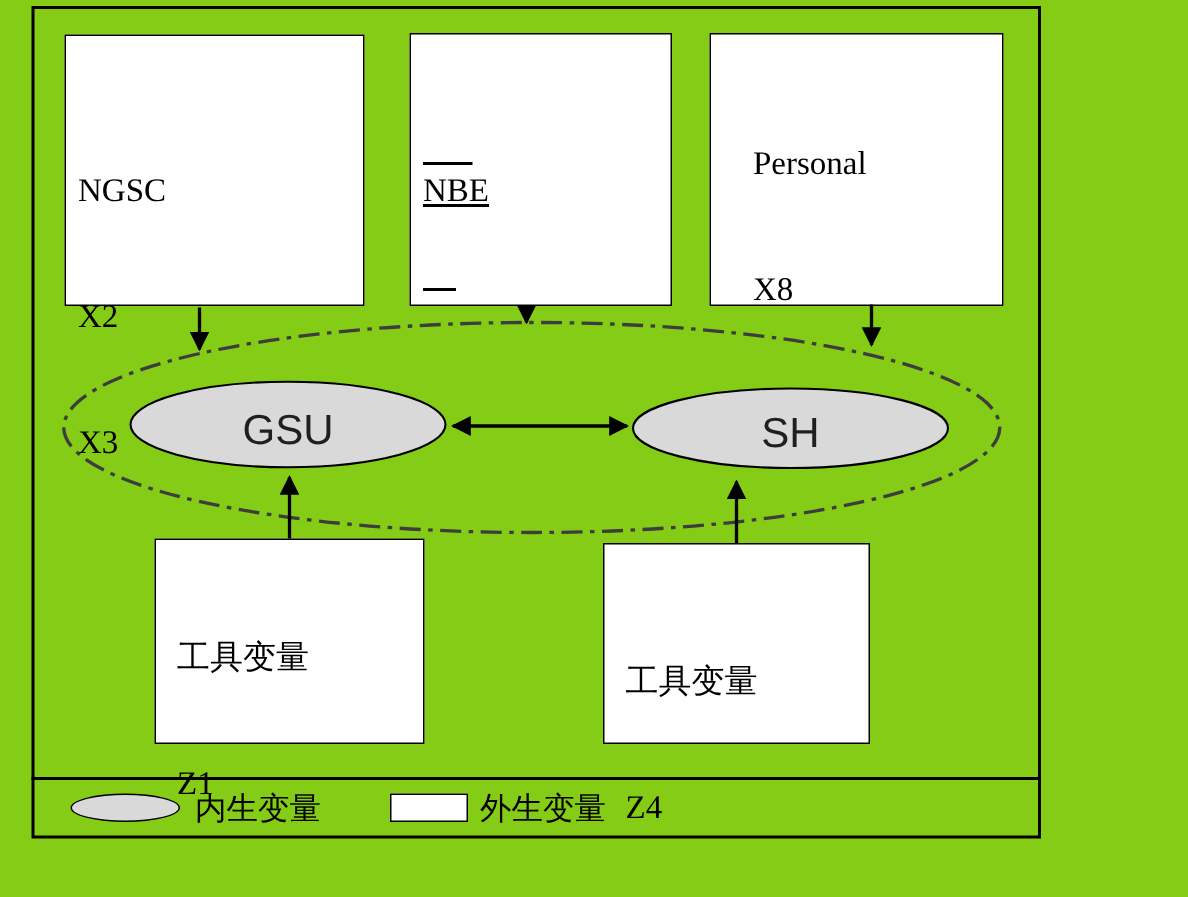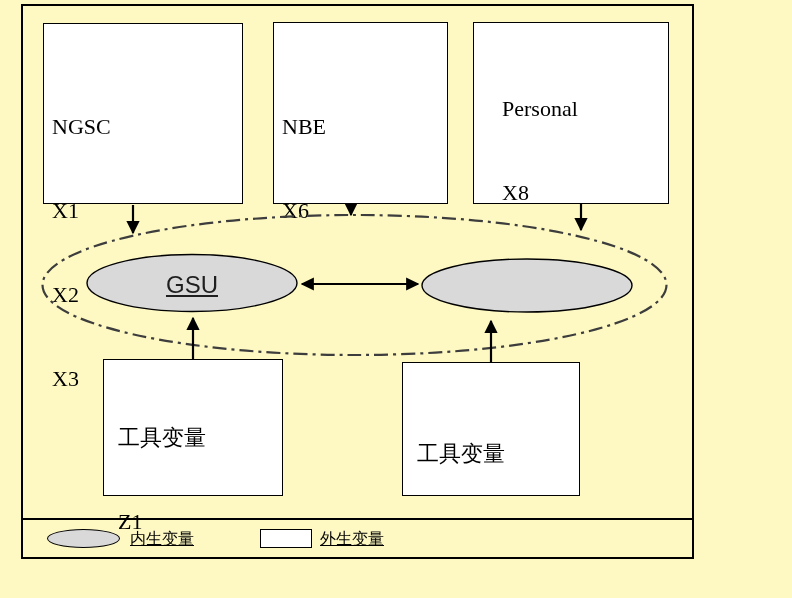--- a/index.html
+++ b/index.html
@@ -1,17 +1,17 @@
 <!DOCTYPE html>
 <html><head>
 <meta charset="utf-8">
 <style>
   html,body{margin:0;padding:0;background:#ffffff;}
   .canvas{
-    position:relative;width:792px;height:598px;background:#fef9c3;
+    position:relative;width:792px;height:598px;background:#84cc16;
     font-family:"Liberation Serif","DejaVu Serif",serif;color:#000;
     overflow:hidden;
   }
   .outer-border{
     position:absolute;left:21px;top:4px;width:669px;height:551px;
     border:2px solid #000;background:transparent;
   }
   .legend-sep{
     position:absolute;left:21px;top:518px;width:673px;height:0;
     border-top:2px solid #000;
@@ -19,73 +19,71 @@
   .var-box{
     position:absolute;border:1.5px solid #000;background:#fff;
     box-sizing:border-box;
   }
   .box-text{
     padding-left:8px;font-size:22px;line-height:28px;white-space:pre;
   }
   .box-ngsc{left:43px;top:23px;width:200px;height:181px;}
   .box-ngsc .box-text{padding-top:33px;}
   .box-nbe{left:273px;top:22px;width:175px;height:182px;}
-  .box-nbe .box-text{padding-top:34px;}
+  .box-nbe .box-text{padding-top:34px;text-decoration:underline;}
   .box-personal{left:473px;top:22px;width:196px;height:182px;}
   .box-personal .box-text{padding-top:16px;margin-left:20px;}
   .box-iv-left{left:103px;top:359px;width:180px;height:137px;}
   .box-iv-left .box-text{padding-top:8px;padding-left:14px;}
   .box-iv-right{left:402px;top:362px;width:178px;height:134px;}
   .box-iv-right .box-text{padding-top:21px;padding-left:14px;}
   .svg-overlay{
     position:absolute;left:0;top:0;width:792px;height:598px;
     pointer-events:none;
   }
   .ellipse-label{
     position:absolute;font-family:"Liberation Sans","DejaVu Sans",sans-serif;
-    font-size:24px;color:#1f1f1f;text-align:center;text-decoration:underline;
+    font-size:28px;color:#1f1f1f;text-align:center;
   }
   .label-gsu{left:142px;top:271px;width:100px;}
   .label-sh{left:477px;top:273px;width:100px;}
   .legend-ellipse{
     position:absolute;left:47px;top:529px;width:73px;height:19px;
     background:#d9d9d9;border:1.4px solid #000;border-radius:50%;
     box-sizing:border-box;
   }
   .legend-text{
-    position:absolute;font-size:16px;line-height:24px;color:#000;text-decoration:underline;
+    position:absolute;font-size:21px;line-height:24px;color:#000;
   }
   .legend-text-endo{left:130px;top:527px;}
   .legend-rect{
     position:absolute;left:260px;top:529px;width:52px;height:19px;
     background:#fff;border:1.5px solid #000;box-sizing:border-box;
   }
   .legend-text-exo{left:320px;top:527px;text-align:right;}
 </style>
 </head>
 <body>
 
 <div class="canvas">
 
   <div class="outer-border"></div>
   <div class="legend-sep"></div>
 
   <div class="var-box box-ngsc">
     <div class="box-text">
       <div>NGSC</div>
-      <div>X1</div>
       <div>X2</div>
       <div>X3</div>
     </div>
   </div>
 
   <div class="var-box box-nbe">
     <div class="box-text">
       <div>NBE</div>
-      <div>X6</div>
     </div>
   </div>
 
   <div class="var-box box-personal">
     <div class="box-text">
       <div>Personal</div>
       <div>X8</div>
       <div>X9</div>
     </div>
   </div>
@@ -95,20 +93,21 @@
       <div>工具变量</div>
       <div>Z1</div>
       <div>Z2</div>
       
     </div>
   </div>
 
   <div class="var-box box-iv-right">
     <div class="box-text">
       <div>工具变量</div>
+      <div>Z4</div>
       
     </div>
   </div>
 
   <svg class="svg-overlay" viewBox="0 0 792 598">
     <defs>
       <marker id="arrow" viewBox="0 0 10 10" refX="9" refY="5" markerWidth="6" markerHeight="6" orient="auto-start-reverse">
         <path d="M0,0 L10,5 L0,10 z" fill="#000"></path>
       </marker>
     </defs>
@@ -122,19 +121,20 @@
     <line x1="351" y1="205" x2="351" y2="215" stroke="#000" stroke-width="2.2" marker-end="url(#arrow)"></line>
     <line x1="581" y1="203" x2="581" y2="230" stroke="#000" stroke-width="2.2" marker-end="url(#arrow)"></line>
 
     <line x1="193" y1="359" x2="193" y2="318" stroke="#000" stroke-width="2.2" marker-end="url(#arrow)"></line>
     <line x1="491" y1="362" x2="491" y2="321" stroke="#000" stroke-width="2.2" marker-end="url(#arrow)"></line>
 
     <line x1="302" y1="284" x2="418" y2="284" stroke="#000" stroke-width="2.2" marker-start="url(#arrow)" marker-end="url(#arrow)"></line>
   </svg>
 
   <div class="ellipse-label label-gsu">GSU</div>
+  <div class="ellipse-label label-sh">SH</div>
 
   <div class="legend-ellipse"></div>
   <div class="legend-text legend-text-endo">内生变量</div>
   <div class="legend-rect"></div>
   <div class="legend-text legend-text-exo">外生变量</div>
 
 </div>
 
 </body></html>

